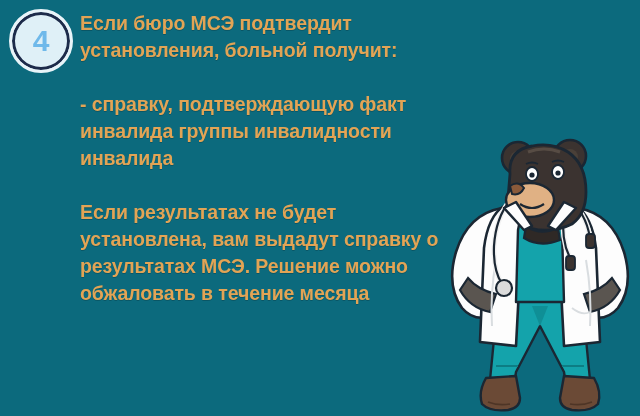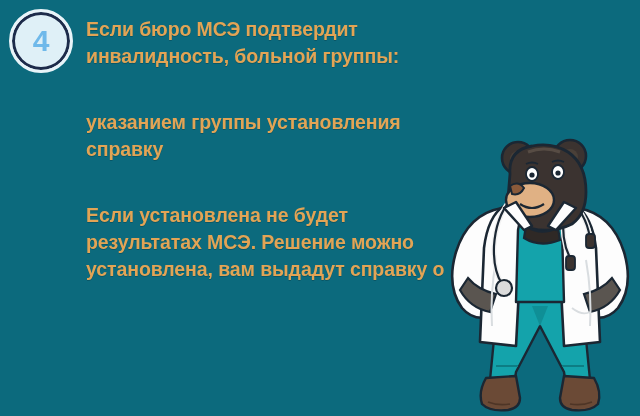--- a/index.html
+++ b/index.html
@@ -45,21 +45,21 @@
   }
 
   
   #textcol {
     position: absolute;
     left: 80px;
     top: 10px;
     width: 420px;
   }
   .para {
-    margin: 6px;
+    margin: 0;
     padding: 0;
   }
   .line {
     color: #e2a455;
     font-weight: bold;
     font-size: 19.5px;
     line-height: 27px;
     white-space: nowrap;
     letter-spacing: -0.1px;
     text-shadow: 0 1px 0 rgba(0,0,0,0.18);
@@ -82,36 +82,38 @@
 <div id="slide">
 
   <div id="badge">
     <span id="badge-num">4</span>
   </div>
 
   <div id="textcol">
 
     <div class="para">
       <div class="line">Если бюро МСЭ подтвердит</div>
-      <div class="line">инвалидность, больной группы:</div>
+      <div class="line">установления, больной получит:</div>
     </div>
 
     <div class="gap-lg"></div>
 
     <div class="para">
-      <div class="line">указанием группы установления</div>
-      <div class="line">справку</div>
+      <div class="line">- справку, подтверждающую факт</div>
+      <div class="line">инвалида группы инвалидности</div>
+      <div class="line">инвалида</div>
     </div>
 
     <div class="gap-lg"></div>
 
     <div class="para">
-      <div class="line">Если установлена не будет</div>
+      <div class="line">Если результатах не будет</div>
+      <div class="line">установлена, вам выдадут справку о</div>
       <div class="line">результатах МСЭ. Решение можно</div>
-      <div class="line">установлена, вам выдадут справку о</div>
+      <div class="line">обжаловать в течение месяца</div>
     </div>
 
   </div>
 
   <div id="bear">
     <svg width="200" height="286" viewBox="0 0 200 286" xmlns="http://www.w3.org/2000/svg">
 
       <g>
         <path d="M58 168 L142 168 L150 250 L128 268 L124 242 L100 196 L76 242 L72 268 L50 250 Z" fill="#14a3ab" stroke="#1b2733" stroke-width="2.4" stroke-linejoin="round"></path>
         <path d="M100 196 L92 176 L108 176 Z" fill="#0f8f96" stroke="none"></path>

